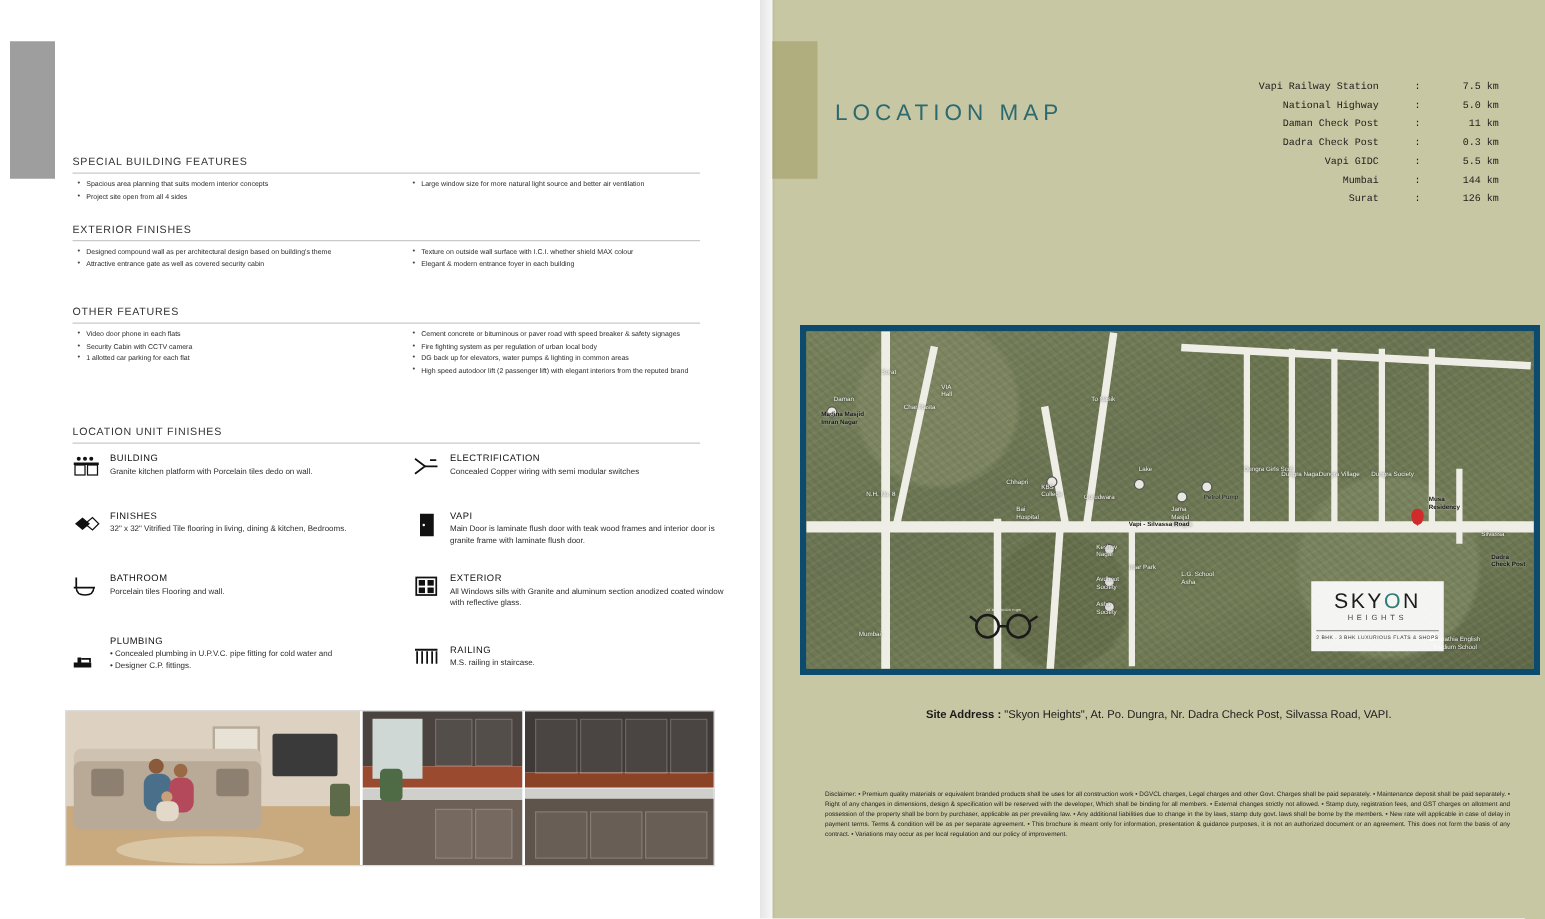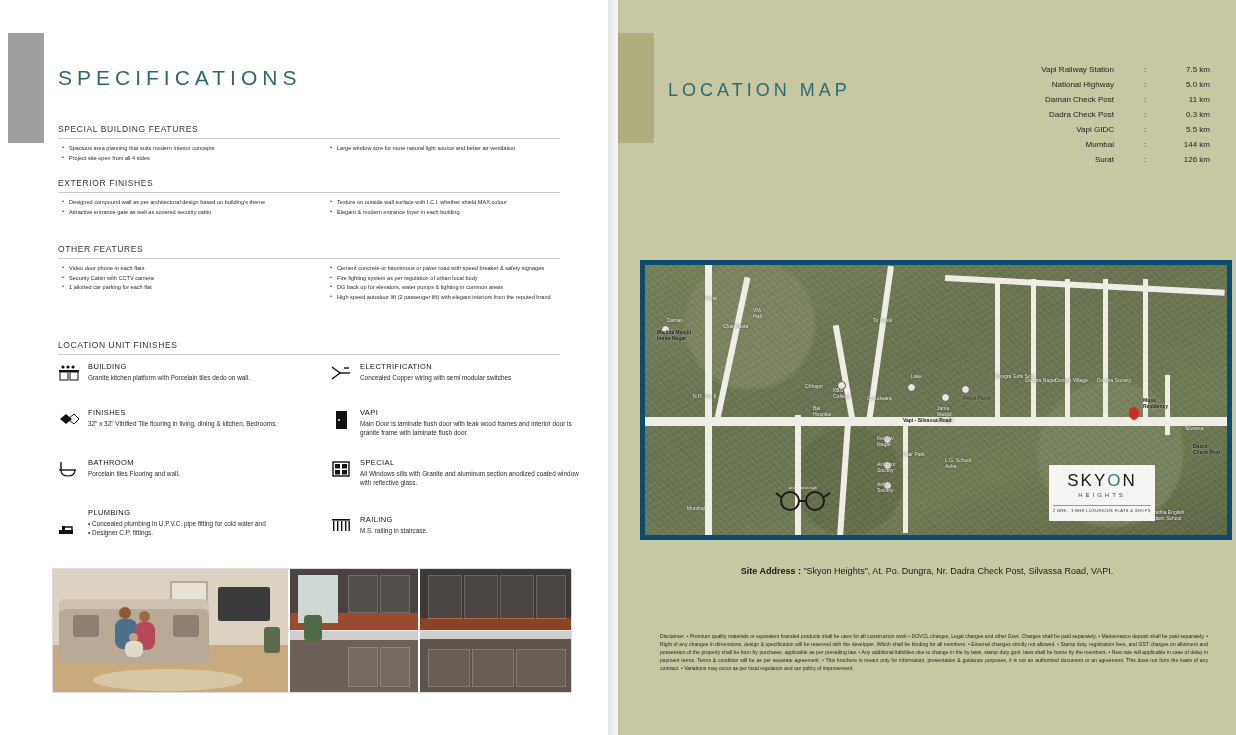--- a/index.html
+++ b/index.html
@@ -160,24 +160,25 @@
   .loc-title {
     position: absolute;
     left: 50px; top: 80px;
     font-size: 18px;
     letter-spacing: 4px;
     color: #2d6a6f;
     font-weight: normal;
   }
   .dist-table {
     position: absolute;
-    right: 26px; top: 62px;
+    right: 37px; top: 62px;
     font-size: 8px;
     color: #1c1c1c;
     border-collapse: collapse;
+    font-family: Liberation Mono, monospace;
   }
   .dist-table td {
     padding: 3px 0;
     vertical-align: top;
     white-space: nowrap;
   }
   .dist-name { text-align: right; padding-right: 14px !important; }
   .dist-colon { text-align: center; width: 14px; padding: 3px 10px !important; }
   .dist-val { text-align: right; width: 48px; }
 
@@ -306,21 +307,20 @@
     background: linear-gradient(90deg, rgba(0,0,0,0.10), rgba(0,0,0,0.02));
   }
 </style>
 </head>
 <body>
 
 <div id="page">
 
   <div class="left-page">
     <div class="left-grey-tab"></div>
-    <div class="spec-title">SPECIFICATIONS</div>
 
     <div class="sec-head" style="left:58px; top:124px;">SPECIAL BUILDING FEATURES</div>
     <div class="sec-rule" style="left:58px; top:138px; width:502px;"></div>
     <ul class="bullets" style="left:62px; top:144px; width:250px;">
       <li>Spacious area planning that suits modern interior concepts</li>
       <li>Project site open from all 4 sides</li>
     </ul>
     <ul class="bullets" style="left:330px; top:144px; width:240px;">
       <li>Large window size for more natural light source and better air ventilation</li>
     </ul>
@@ -425,21 +425,21 @@
       <div class="iuf-icon">
         <svg width="22" height="18" viewBox="0 0 22 18">
             <rect x="3" y="2" width="16" height="14" fill="none" stroke="#111" stroke-width="1.4"></rect>
             <rect x="5" y="4" width="5" height="4.5" fill="#111"></rect>
             <rect x="12" y="4" width="5" height="4.5" fill="#111"></rect>
             <rect x="5" y="10" width="5" height="4.5" fill="#111"></rect>
             <rect x="12" y="10" width="5" height="4.5" fill="#111"></rect>
           </svg>
       </div>
       <div class="iuf-text">
-        <div class="iuf-title">SPECIAL</div>
+        <div class="iuf-title">EXTERIOR</div>
         <div class="iuf-desc">All Windows sills with Granite and aluminum section anodized coated window with reflective glass.</div>
       </div>
     </div>
 
     <div class="iuf-item" style="left:58px; top:508px; width:250px;">
       <div class="iuf-icon" style="top:12px;">
         <svg width="22" height="18" viewBox="0 0 22 18">
             <rect x="1" y="10" width="14" height="4" fill="#111"></rect>
             <rect x="4" y="6" width="3" height="5" fill="#111"></rect>
             <path d="M7 7 L14 7 L14 10" stroke="#111" stroke-width="1.4" fill="none"></path>

